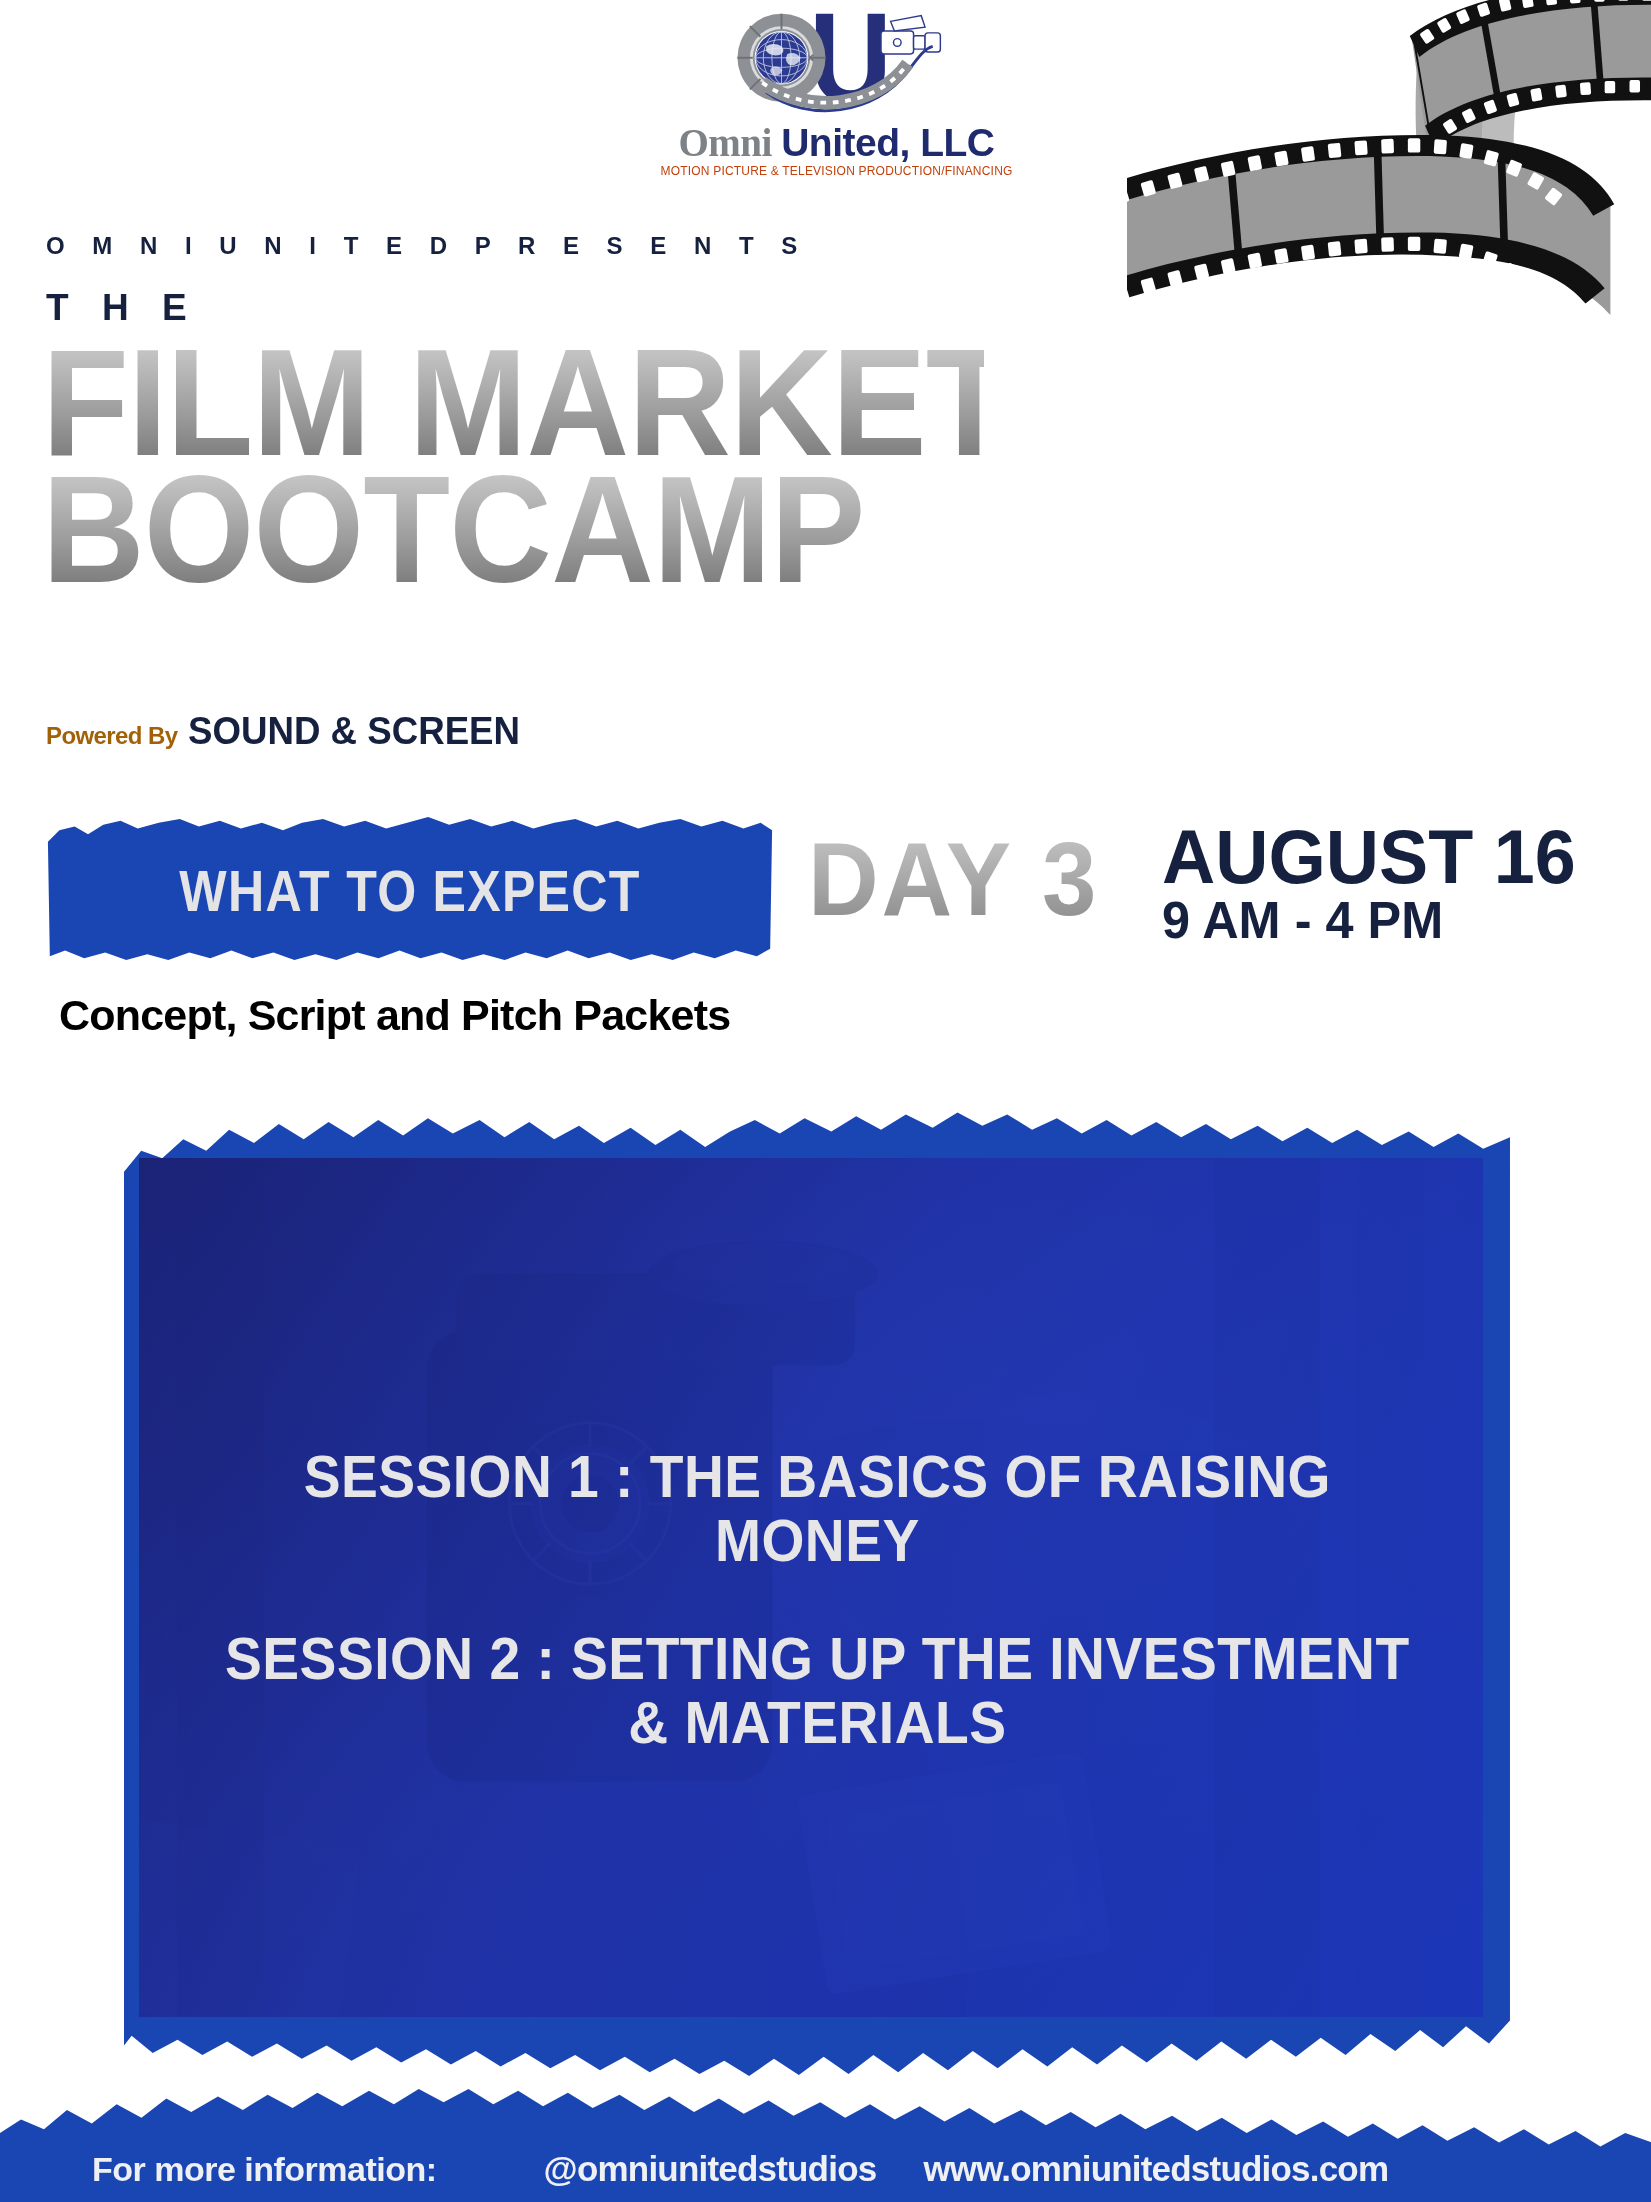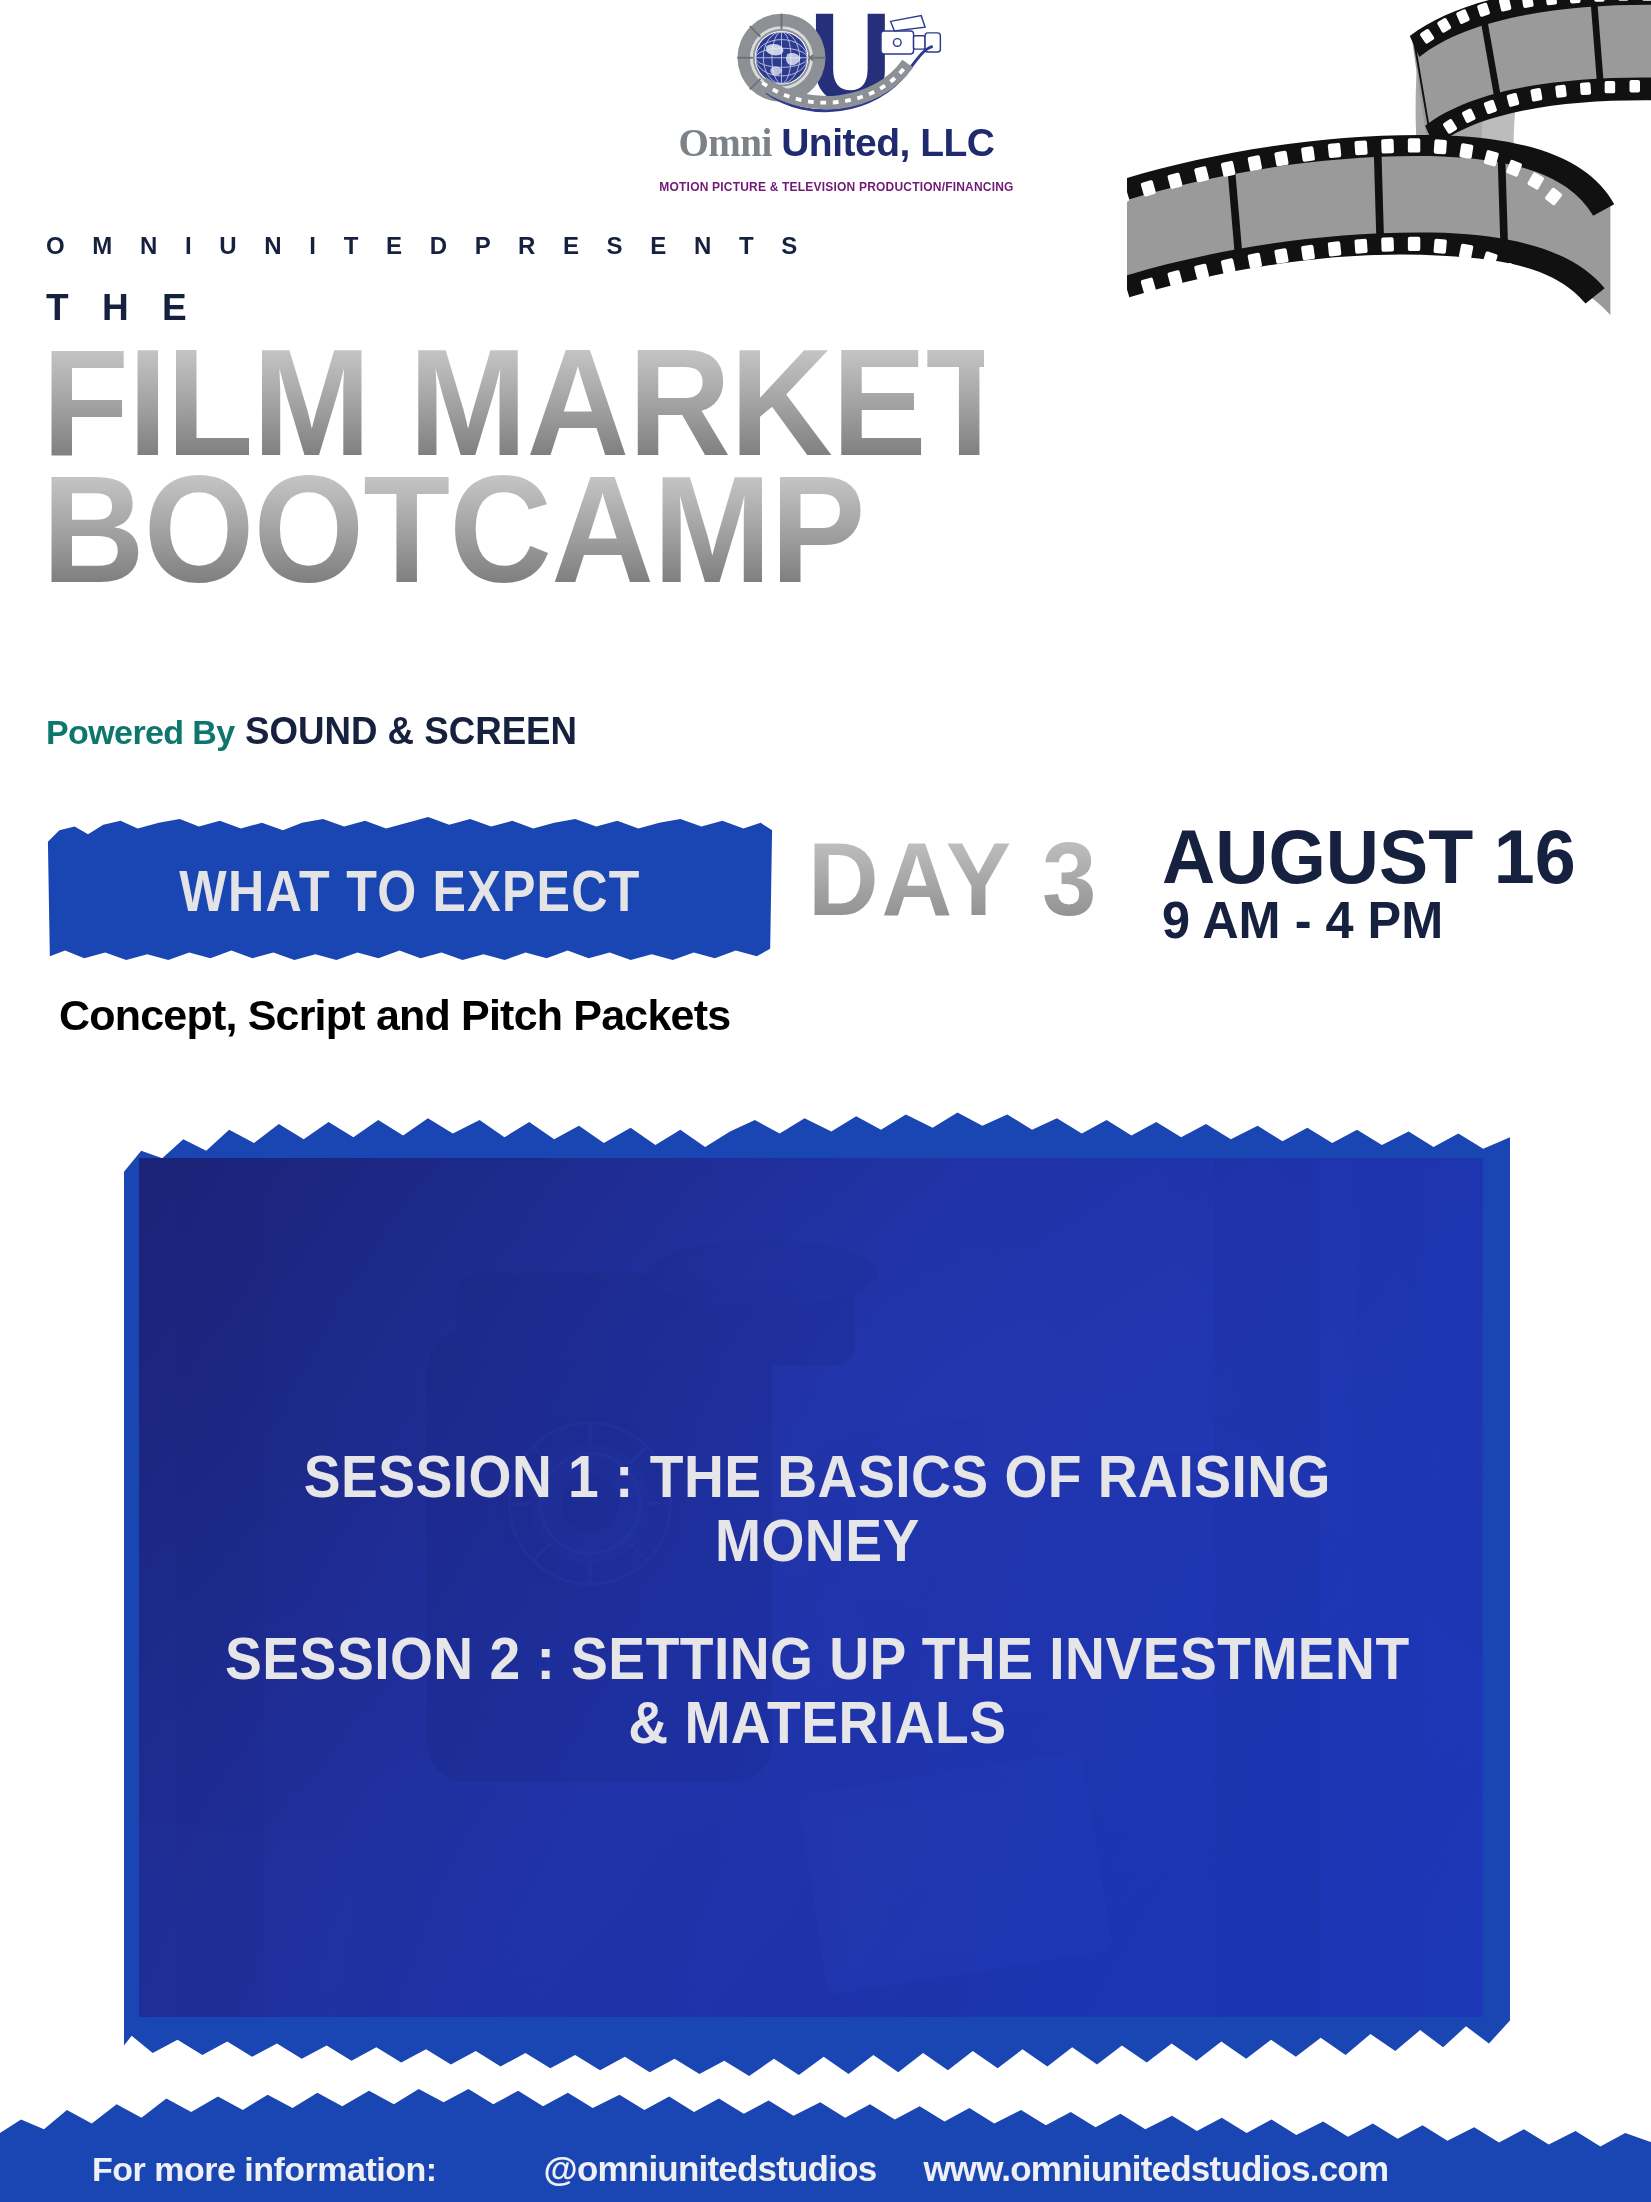--- a/index.html
+++ b/index.html
@@ -17,22 +17,22 @@
     display:flex; flex-direction:column; align-items:center;
   }
   .logo-mark{ width:268px; height:119px; position:relative; }
   .logo-name{
     font-size:39px; font-weight:700; letter-spacing:-0.5px;
     white-space:nowrap; line-height:1; margin-top:-3.8px;
   }
   .logo-name .omni{ color:#7d8287;font-family:Liberation Serif, serif; }
   .logo-name .united{ color:#202a6e; }
   .logo-tag{
-    font-size:12px; font-weight:700; color:#701a75;
-    letter-spacing:0.2px; white-space:nowrap; margin-top:18px;
+    font-size:12px; font-weight:400; color:#c2410c;
+    letter-spacing:0.2px; white-space:nowrap; margin-top:2px;
   }
 
   
   .filmstrip{ position:absolute; right:-9.6px; top:-5.7px; width:535px; height:382px; }
 
   
   .presents{
     position:absolute; left:46px; top:232px;
     font-size:24px; font-weight:700; color:#16213f;
     letter-spacing:10.5px; white-space:nowrap;
@@ -59,21 +59,21 @@
     -webkit-background-clip:text; background-clip:text;
     color:transparent; -webkit-text-fill-color:transparent;
   }
   .bigtitle .ln2{ margin-top:5.7px; }
 
   .poweredby{
     position:absolute; left:46px; top:709px;
     display:flex; align-items:baseline; gap:10.5px;
     white-space:nowrap;
   }
-  .poweredby .pb{ font-size:34px; font-weight:700; color:#0f766e; letter-spacing:-0.6px; }
+  .poweredby .pb{ font-size:24px; font-weight:700; color:#a16207; letter-spacing:-0.6px; }
   .poweredby .ss{
     font-family:"Liberation Sans Narrow","Liberation Sans", sans-serif;
     font-size:39px; font-weight:700; color:#16213f; letter-spacing:0px;
     transform:scaleX(0.94); transform-origin:left center;
   }
 
   
   .badge{ position:absolute; left:46px; top:817px; width:728px; height:145px; }
   .badge svg{ position:absolute; inset:0; width:100%; height:100%; }
   .badge-label{

